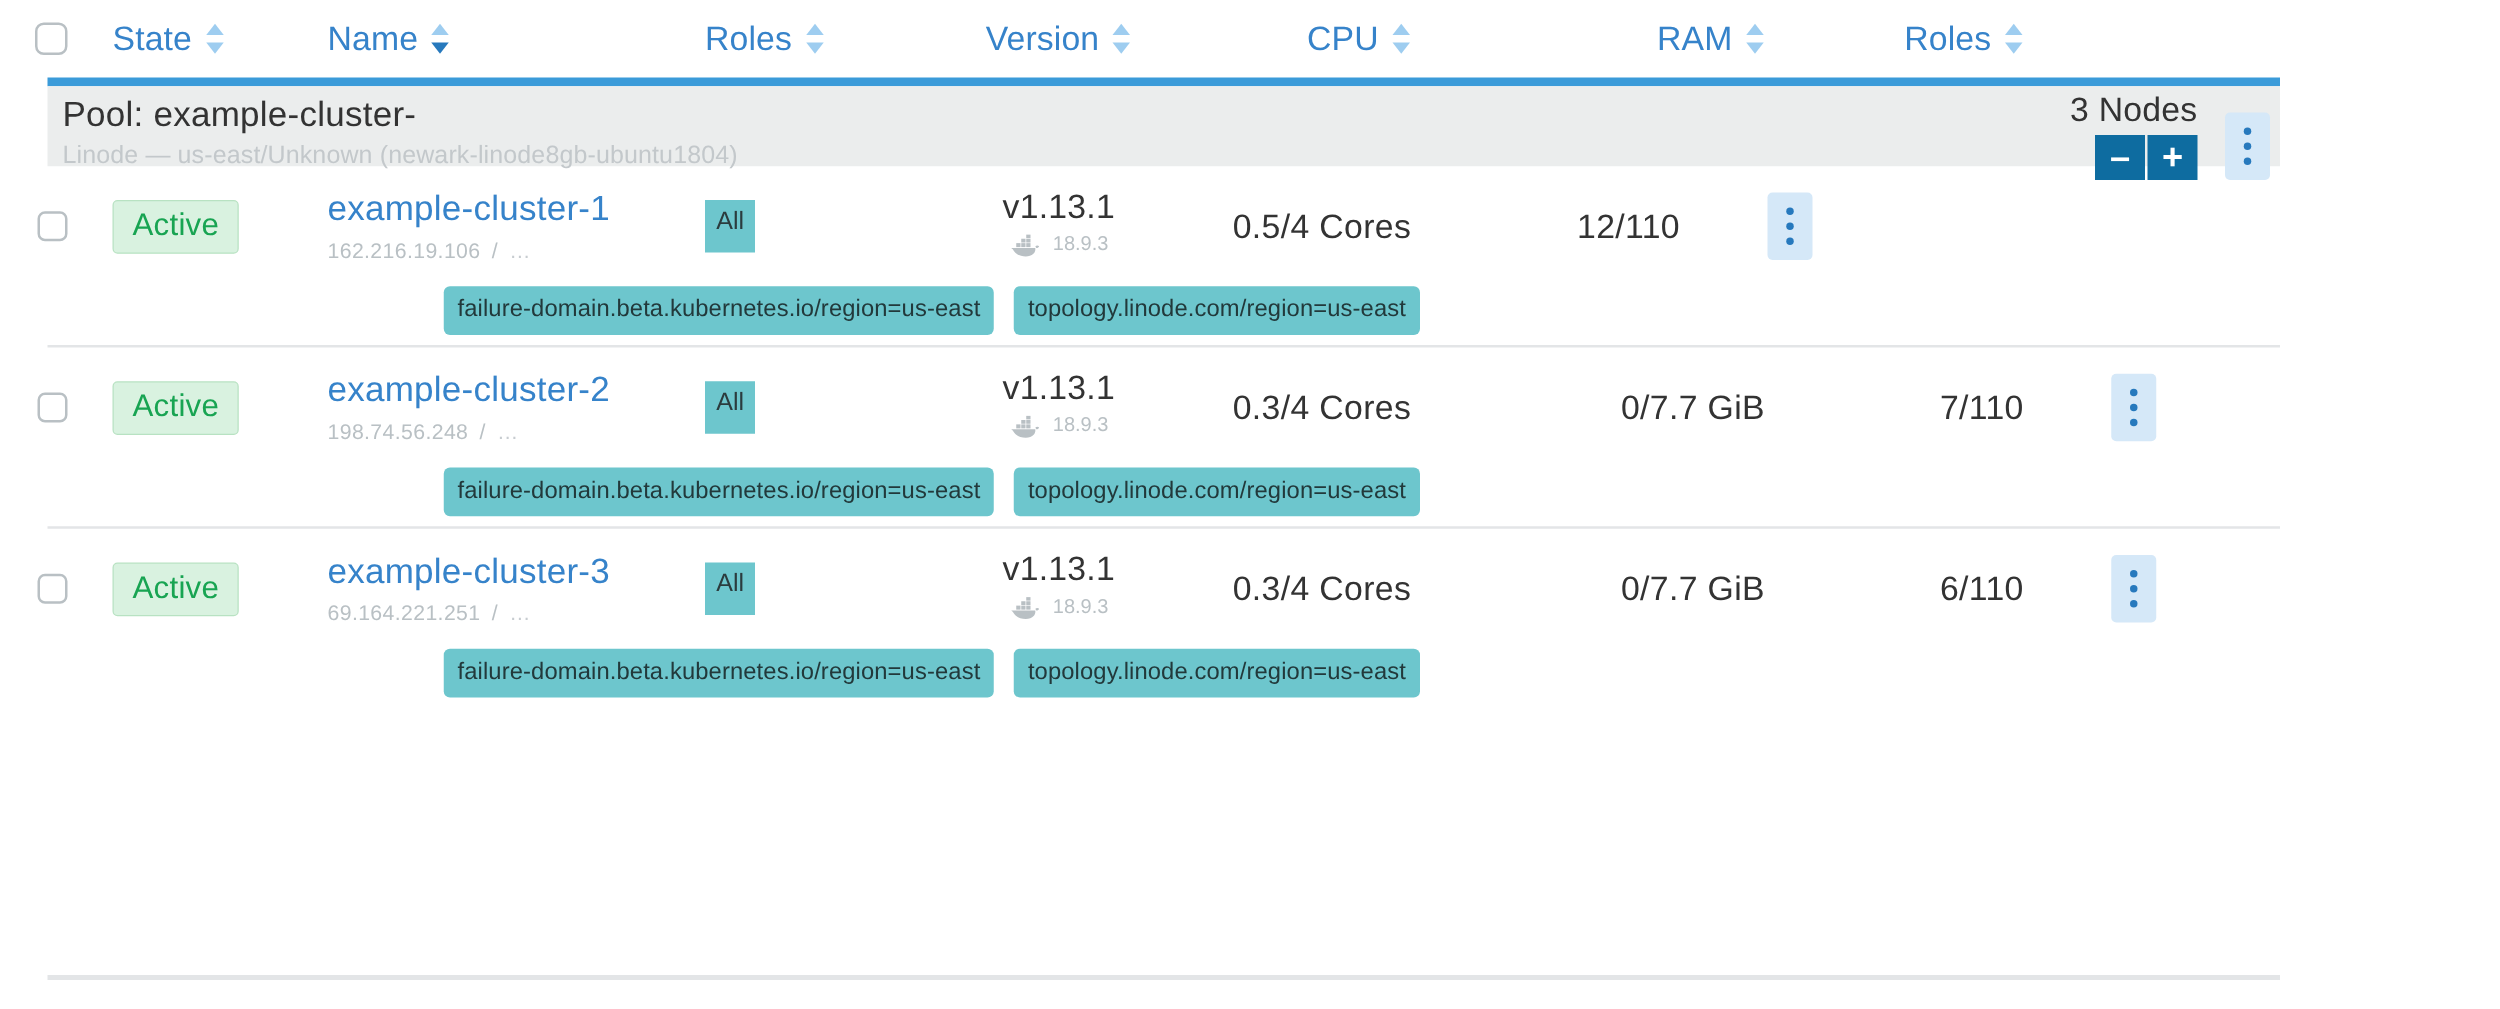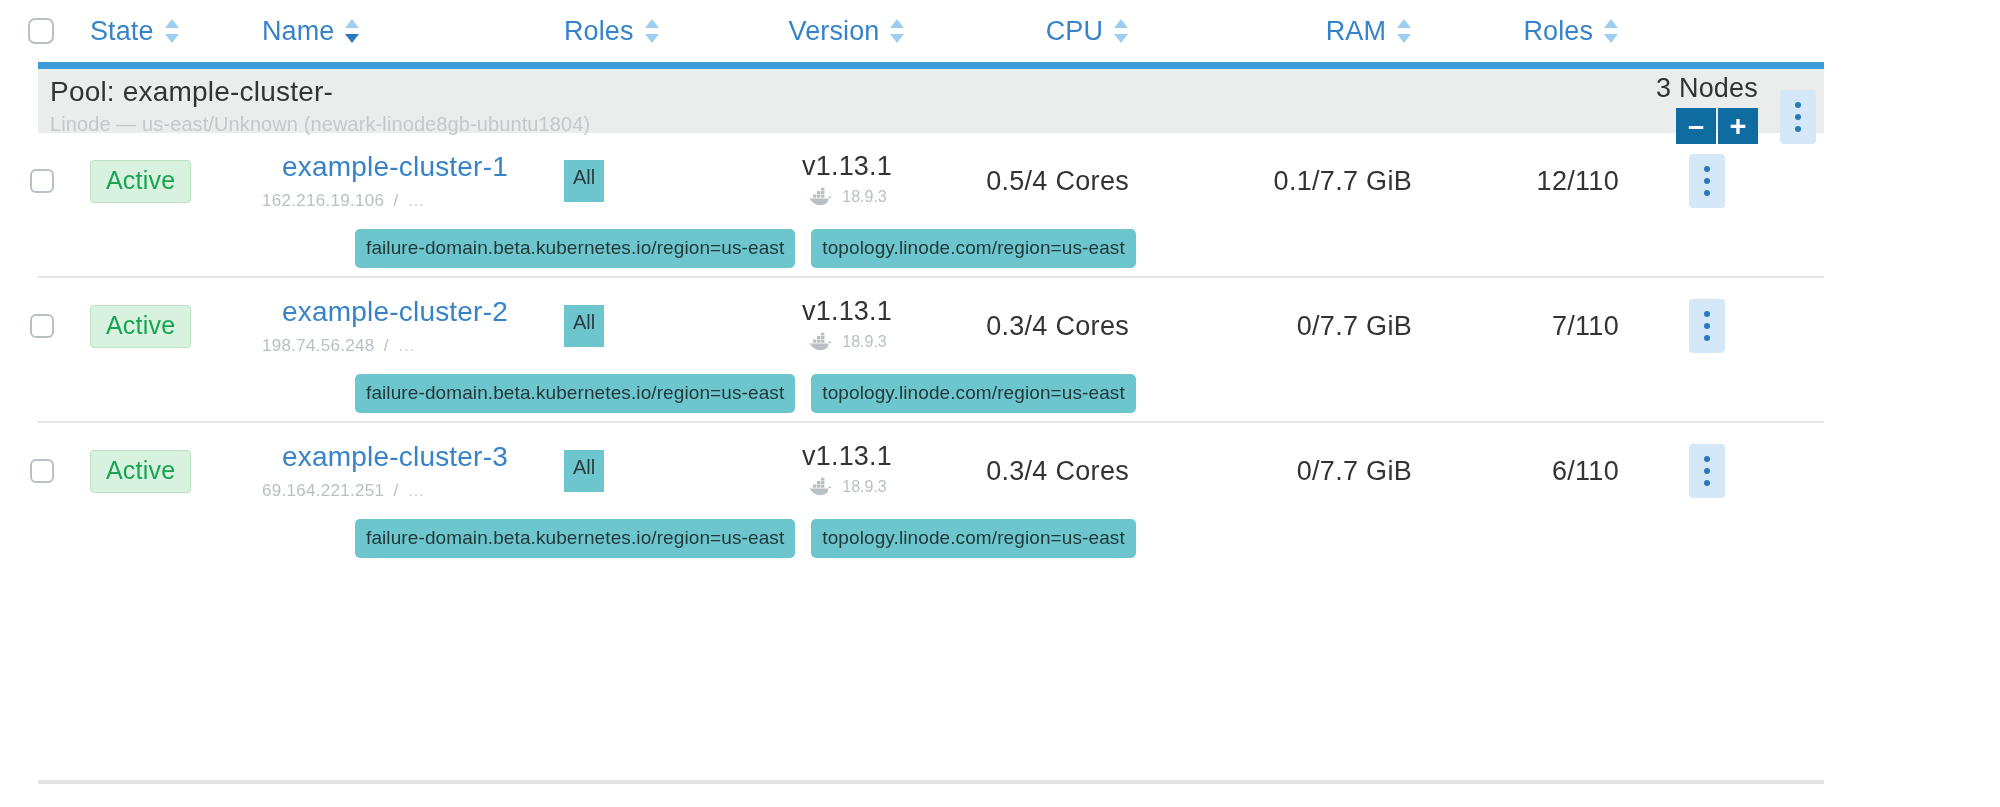--- a/index.html
+++ b/index.html
@@ -93,21 +93,21 @@
   .noderow .main { height: 96px; }
   .rowsep { height: 2px; background: #e3e5e7; margin-left: 38px; }
 
   .badge-active {
     display: inline-block; border: 1px solid #b8e2c2; background: #d9f2e0;
     color: #18a452; font-size: 25px; padding: 5px 15px 7px; border-radius: 4px;
     letter-spacing: .2px;
   }
   .node-name {
     display: block; color: #3683ca; font-size: 28px; letter-spacing: .2px;
-    text-decoration: none; cursor: pointer; line-height: 1.15; margin-left: 20px;
+    text-decoration: none; cursor: pointer; line-height: 1.15;
   }
   .node-ip { margin-top: 8px; font-size: 17px; color: #b9c0c4; letter-spacing: .3px; }
   .node-ip .sl { margin: 0 9px; }
   .node-ip .el { color: #c7ccd0; letter-spacing: 1px;}
 
   .badge-role {
     display: inline-block; background: #6dc6cd; color: #2b3c3e;
     font-size: 20px; padding: 7px 9px 15px; line-height: 1;
   }
 
@@ -240,23 +240,20 @@
                 <path d="M2 11.4h19.2c.3 1.6-.2 3.2-1.3 4.4-1.4 1.6-3.6 2.4-6.3 2.4-4.4 0-8.1-2-9.9-5.1-.6-1-1.1-1.1-1.7-1.7z"></path>
                 <path d="M21.3 9.9c.9-.6 2.1-.6 3 0-.3 1-1 1.4-2.2 1.4-.3-.5-.6-.9-.8-1.4z"></path>
               </g>
             </svg>
             <span>18.9.3</span>
           </div>
         </div>
         <div class="c-cpu">
           <span class="metric">0.5/4 Cores</span>
         </div>
-        <div class="c-ram">
-          <span class="metric">0.1/7.7 GiB</span>
-        </div>
         <div class="c-pods">
           <span class="metric">12/110</span>
         </div>
         <div class="c-menu">
           <div class="kebab">
               <i></i>
               <i></i>
               <i></i>
             </div>
         </div>

